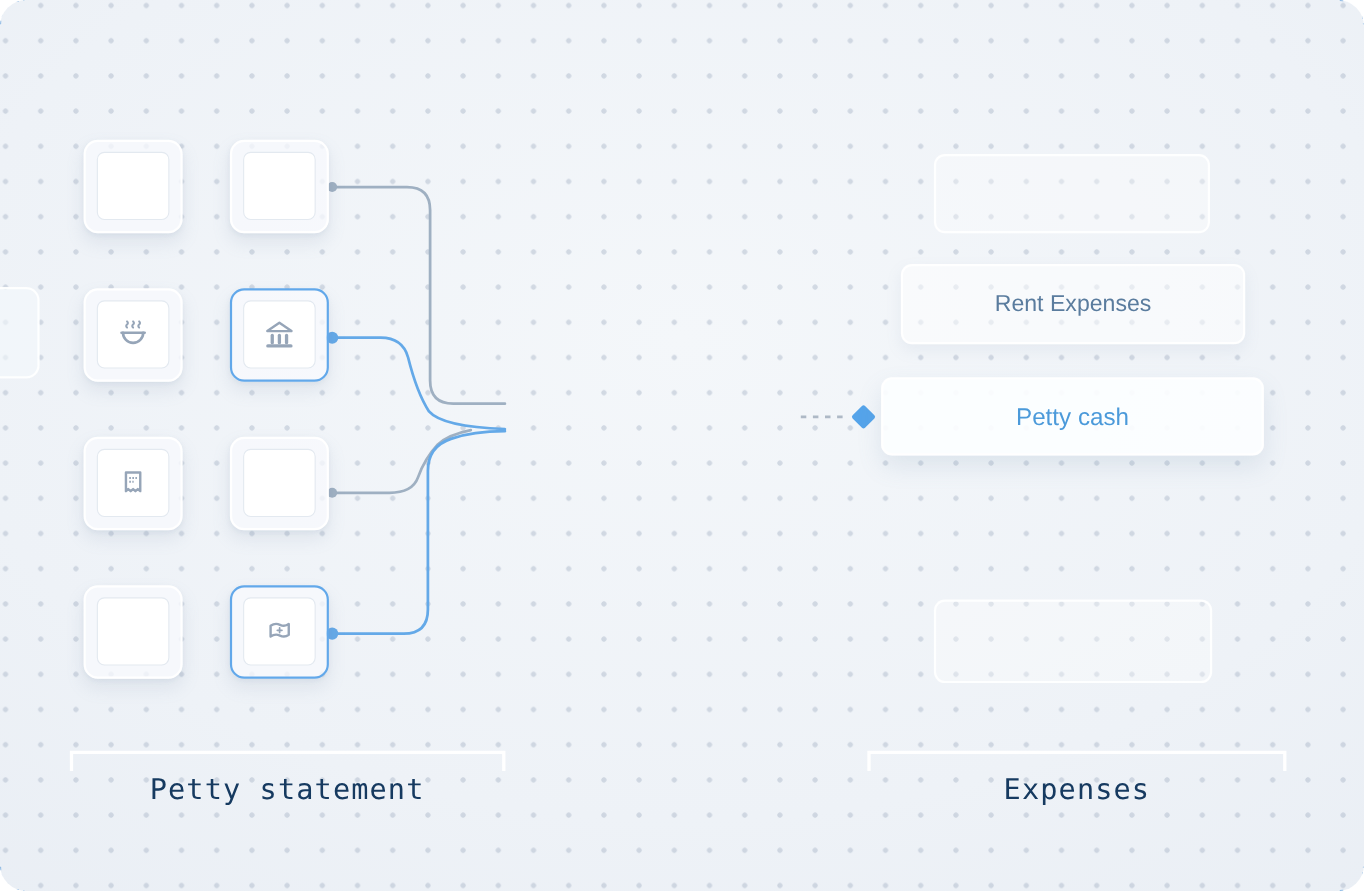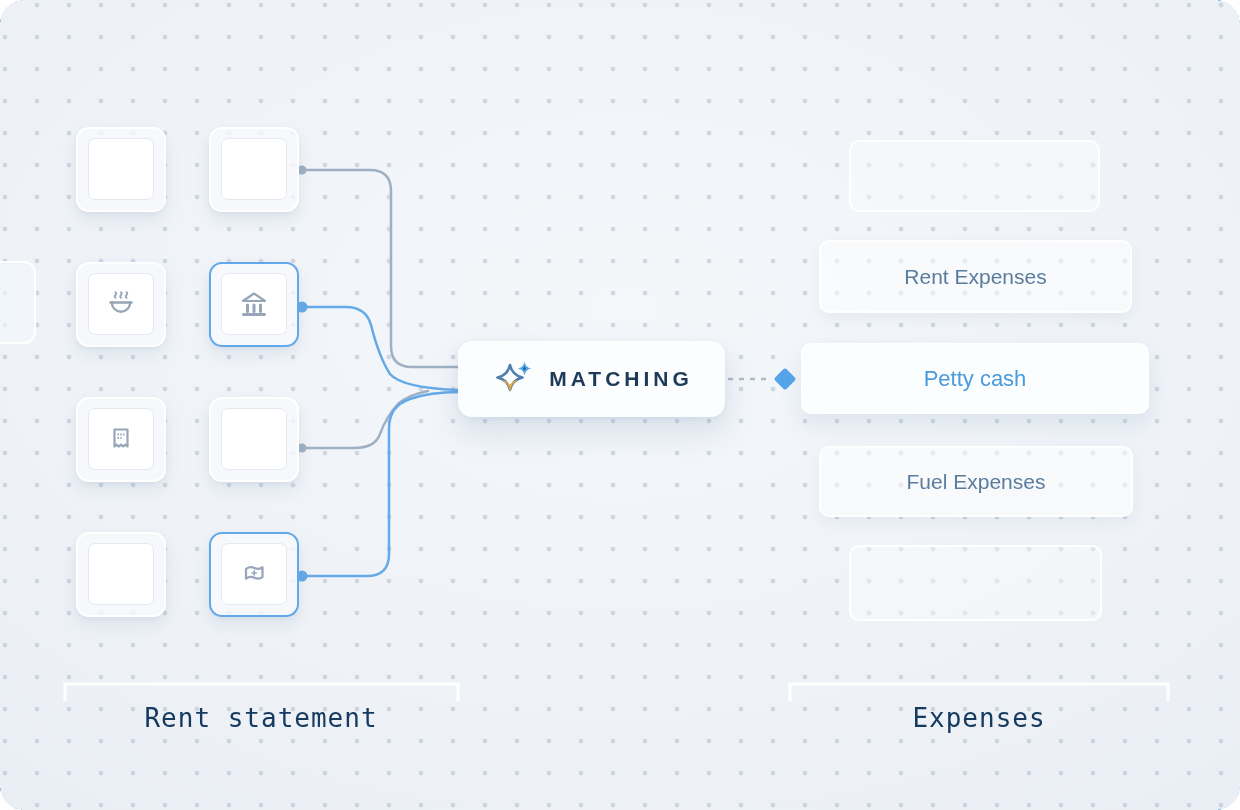--- a/index.html
+++ b/index.html
@@ -171,44 +171,32 @@
 
   <div class="tile selected" style="left:209px;top:532px">
     <div class="tile-inner">
       <svg width="40" height="40" viewBox="0 0 40 40" fill="none" stroke="#96a5b8" stroke-linecap="round">
         <path d="M12 14.8 C15 12.8 18 12.8 20.5 14 C23 15.2 26 15.2 28.5 13.2 L28.5 23 C26 25 23 25 20.5 23.8 C18 22.6 15 22.6 12 24.6 Z" stroke-width="2.2" stroke-linejoin="round"></path>
         <path d="M20.2 16.9 V21.1 M18.1 19 H22.3" stroke-width="1.6"></path>
       </svg>
     </div>
   </div>
 
-  <div class="matching-node">
-    <svg width="46" height="46" viewBox="0 0 46 46">
-      <path d="M20 9 C21.6 16.2 25.3 19.9 32.5 21.5 C25.3 23.1 21.6 26.8 20 34 C18.4 26.8 14.7 23.1 7.5 21.5 C14.7 19.9 18.4 16.2 20 9 Z" fill="none" stroke="#4e7fae" stroke-width="2.6" stroke-linejoin="round"></path>
-      <path d="M20 34.5 C19.1 29.5 17.2 26.6 13.4 24.7 C16.8 25.4 19.1 27.6 20 30.2 C20.9 27.6 23.2 25.4 26.6 24.7 C22.8 26.6 20.9 29.5 20 34.5 Z" fill="#e3aa3c" stroke="#e3aa3c" stroke-width="1" stroke-linejoin="round"></path>
-      <path d="M34.5 5.5 C35.3 9.6 37.4 11.7 41.2 12.5 C37.4 13.3 35.3 15.4 34.5 19.5 C33.7 15.4 31.6 13.3 27.8 12.5 C31.6 11.7 33.7 9.6 34.5 5.5 Z" fill="#58a8ec"></path>
-      <path d="M34.5 10.2 L36.3 12.5 L34.5 14.8 L32.7 12.5 Z" fill="#27639f"></path>
-    </svg>
-    <span class="matching-label">MATCHING</span>
-  </div>
 
   <div class="diamond"></div>
 
   <div class="account-box empty" style="left:849px;top:140px;width:251px;height:72px">
     <span class="account-label"></span>
   </div>
   <div class="account-box" style="left:819px;top:240px;width:313px;height:73px">
     <span class="account-label">Rent Expenses</span>
   </div>
   <div class="account-box active" style="left:801px;top:343px;width:348px;height:71px">
     <span class="account-label">Petty cash</span>
   </div>
-  <div class="account-box" style="left:819px;top:446px;width:314px;height:71px">
-    <span class="account-label">Fuel Expenses</span>
-  </div>
   <div class="account-box empty" style="left:849px;top:545px;width:253px;height:76px">
     <span class="account-label"></span>
   </div>
 
-  <div class="section-label" style="left:81px;top:703px">Rent statement</div>
+  <div class="section-label" style="left:81px;top:703px">Petty statement</div>
   <div class="section-label" style="left:799px;top:703px">Expenses</div>
 
 </div>
 
 </body></html>

